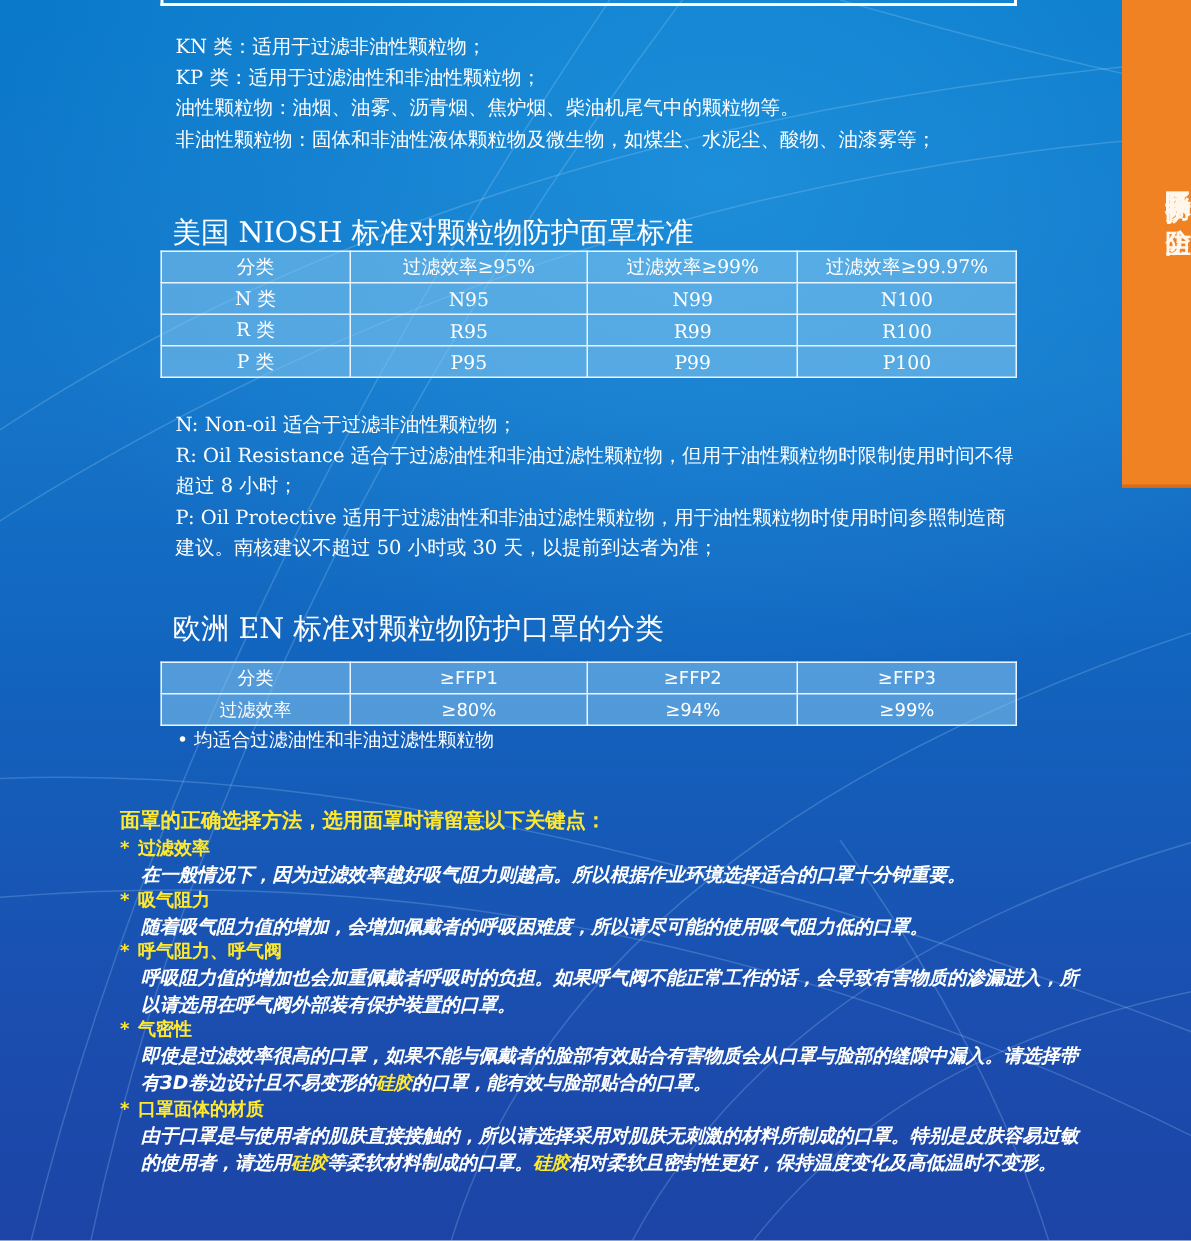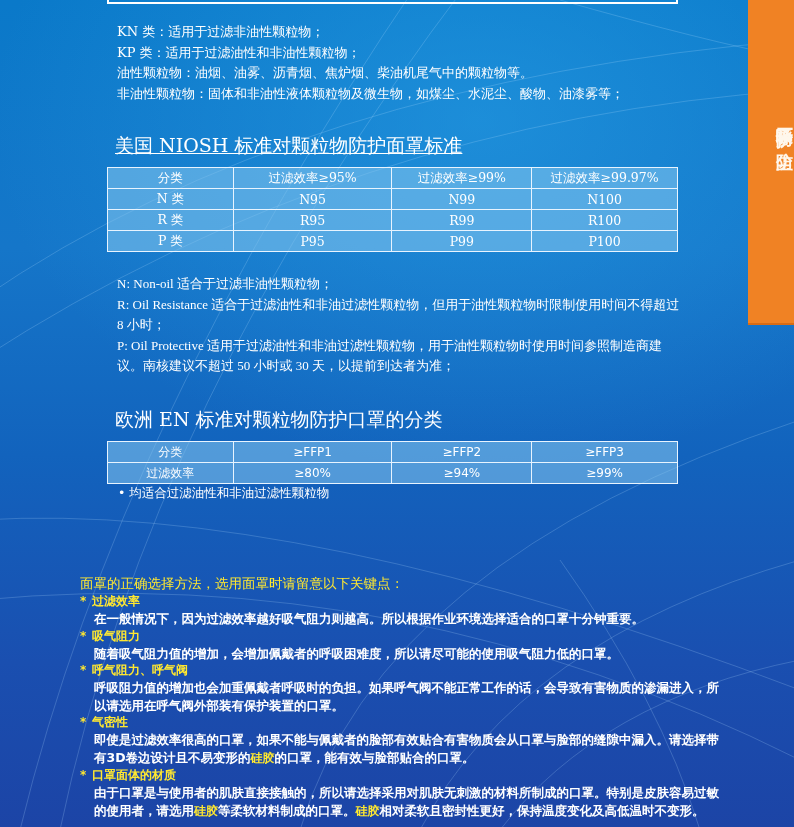--- a/index.html
+++ b/index.html
@@ -18,28 +18,28 @@
     letter-spacing:1px;margin:0 auto;}
   .block{position:absolute;color:#ffffff;font-size:13px;line-height:20.5px;}
   .intro{left:117px;top:22px;}
   .h2{position:absolute;color:#ffffff;font-size:19px;line-height:24px;font-weight:normal;left:115px;}
   table.grid{position:absolute;border-collapse:collapse;left:107px;
     background:rgba(135,200,240,0.55);padding-left:17px;}
   table.grid td{border:1.5px solid #e8f4ff;text-align:center;color:#ffffff;padding:0;font-size:12.5px;}
   table.niosh td{height:20px;}
   table.en td{height:20px;font-family:"DejaVu Sans","Liberation Sans",sans-serif;font-size:12px;}
   table.en td.cn{font-family:"DejaVu Serif","Liberation Serif",serif;}
-  .notes{left:117px;top:274px;width:565px;font-family:Liberation Serif, serif;}
+  .notes{left:117px;top:274px;width:565px;}
   .en-note{position:absolute;left:118px;top:485px;color:#ffffff;font-size:12.5px;
     font-family:"DejaVu Sans","Liberation Sans",sans-serif;}
   .tips{position:absolute;left:80px;top:538px;width:640px;font-family:"DejaVu Sans","Liberation Sans",sans-serif;}
-  .tips-title{color:#ffe830;font-size:13.5px;line-height:19px;font-weight:normal;margin-top:36px;}
+  .tips-title{color:#ffe830;font-size:13.5px;line-height:19px;font-weight:bold;}
   .tip-head{color:#ffe830;font-size:12px;line-height:17px;font-weight:bold;}
   .tip-head .bullet{display:inline-block;width:12px;}
-  .tip-body{color:#ffffff;font-size:12.5px;line-height:17.5px;padding-left:14px;font-weight:bold;}
+  .tip-body{color:#ffffff;font-size:12.5px;line-height:17.5px;padding-left:14px;font-weight:bold;font-style:italic;}
   .hl{color:#ffe830;font-size:12px;}
 </style>
 </head>
 <body>
 
 <svg class="swoosh" viewBox="0 0 794 827">
   <g fill="none" stroke="rgba(180,225,255,0.22)" stroke-width="1">
     <path d="M-20 300 Q 300 80 800 40"></path>
     <path d="M-20 360 Q 350 120 800 90"></path>
     <path d="M60 830 Q 150 400 470 -20"></path>
@@ -60,21 +60,21 @@
   <div class="side-tab-text">呼吸防护—防尘</div>
 </div>
 
 <div class="block intro">
   <div>KN 类：适用于过滤非油性颗粒物；</div>
   <div>KP 类：适用于过滤油性和非油性颗粒物；</div>
   <div>油性颗粒物：油烟、油雾、沥青烟、焦炉烟、柴油机尾气中的颗粒物等。</div>
   <div>非油性颗粒物：固体和非油性液体颗粒物及微生物，如煤尘、水泥尘、酸物、油漆雾等；</div>
 </div>
 
-<div class="h2" style="top:133px;text-decoration:underline;">美国 NIOSH 标准对颗粒物防护面罩标准</div>
+<div class="h2" style="top:143px;">美国 NIOSH 标准对颗粒物防护面罩标准</div>
 
 <table class="grid niosh" style="top:167px;width:571px;">
   <colgroup>
       <col style="width:126px">
       <col style="width:159px">
       <col style="width:140px">
       <col style="width:146px">
     </colgroup>
   <tbody>
       <tr>

